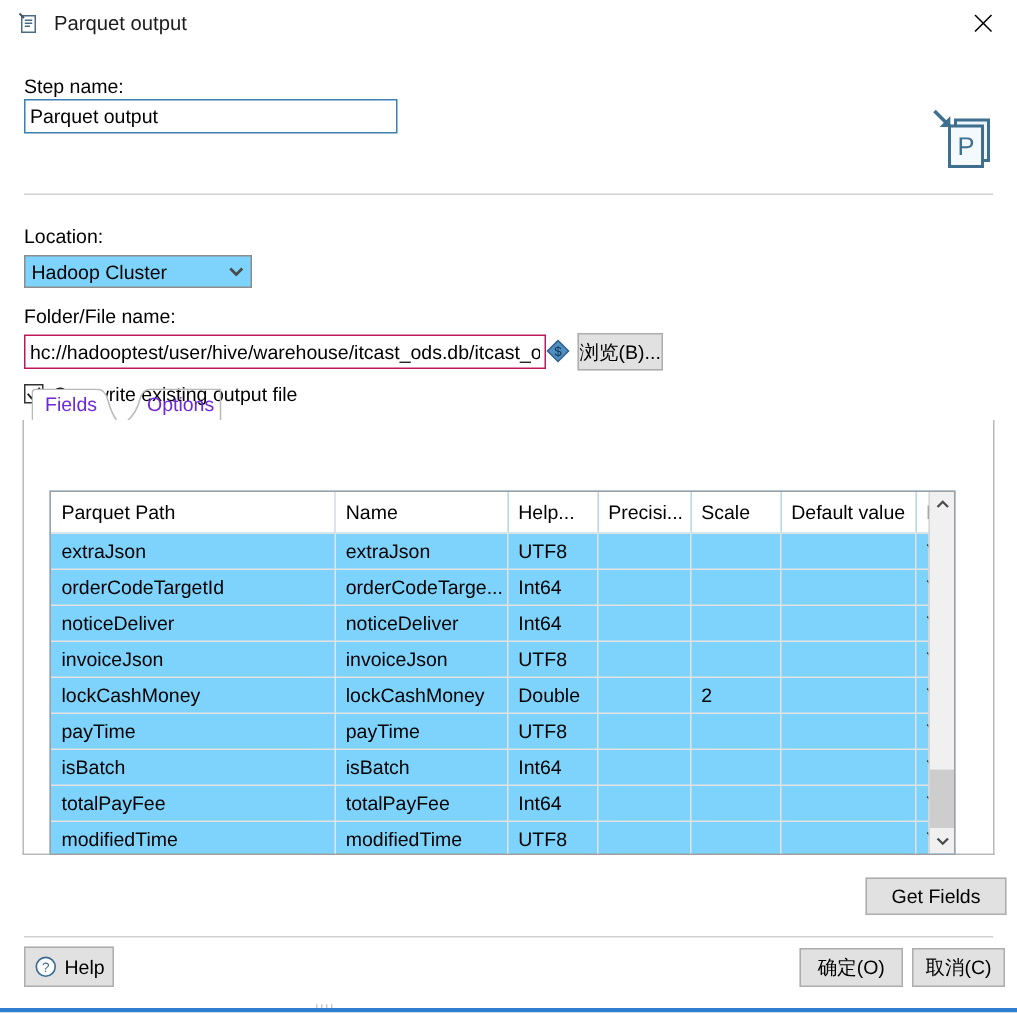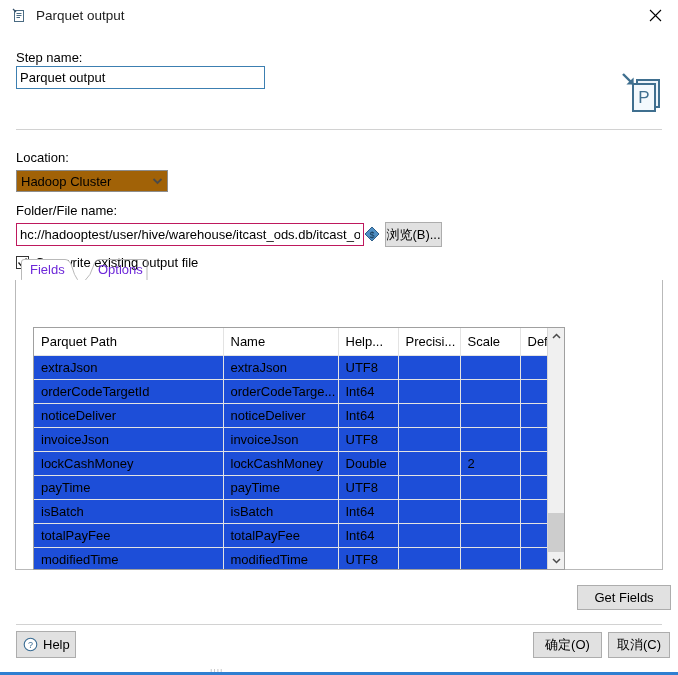--- a/index.html
+++ b/index.html
@@ -91,21 +91,21 @@
   #sep-bottom { left: 16px; top: 593px; width: 646px; }
 
   
   #location-label { left: 16px; top: 119px; }
   .combo {
     position: absolute;
     left: 16px; top: 139px;
     width: 152px; height: 22px;
     box-sizing: border-box;
     border: 1px solid #8d8d8d;
-    background: #a16207;
+    background: #7dd3fc;
     display: flex;
     align-items: center;
   }
   .combo-text {
     flex: 1;
     padding-left: 4px;
     font-size: 13px;
     white-space: nowrap;
     overflow: hidden;
   }
@@ -206,24 +206,24 @@
     left: 0; top: 21px;
     width: 648px;
     height: 1px;
     background: #b9b9b9;
   }
 
   
   .table-wrap {
     position: absolute;
     left: 18px; top: 68px;
-    width: 532px; height: 243px;
+    width: 604px; height: 243px;
     box-sizing: border-box;
     border: 1px solid #a0a0a0;
-    background: #1d4ed8;
+    background: #7dd3fc;
     overflow: hidden;
   }
   table.grid {
     border-collapse: collapse;
     table-layout: fixed;
     width: 593px;
     font-size: 13px;
   }
   table.grid th, table.grid td {
     height: 24px;

